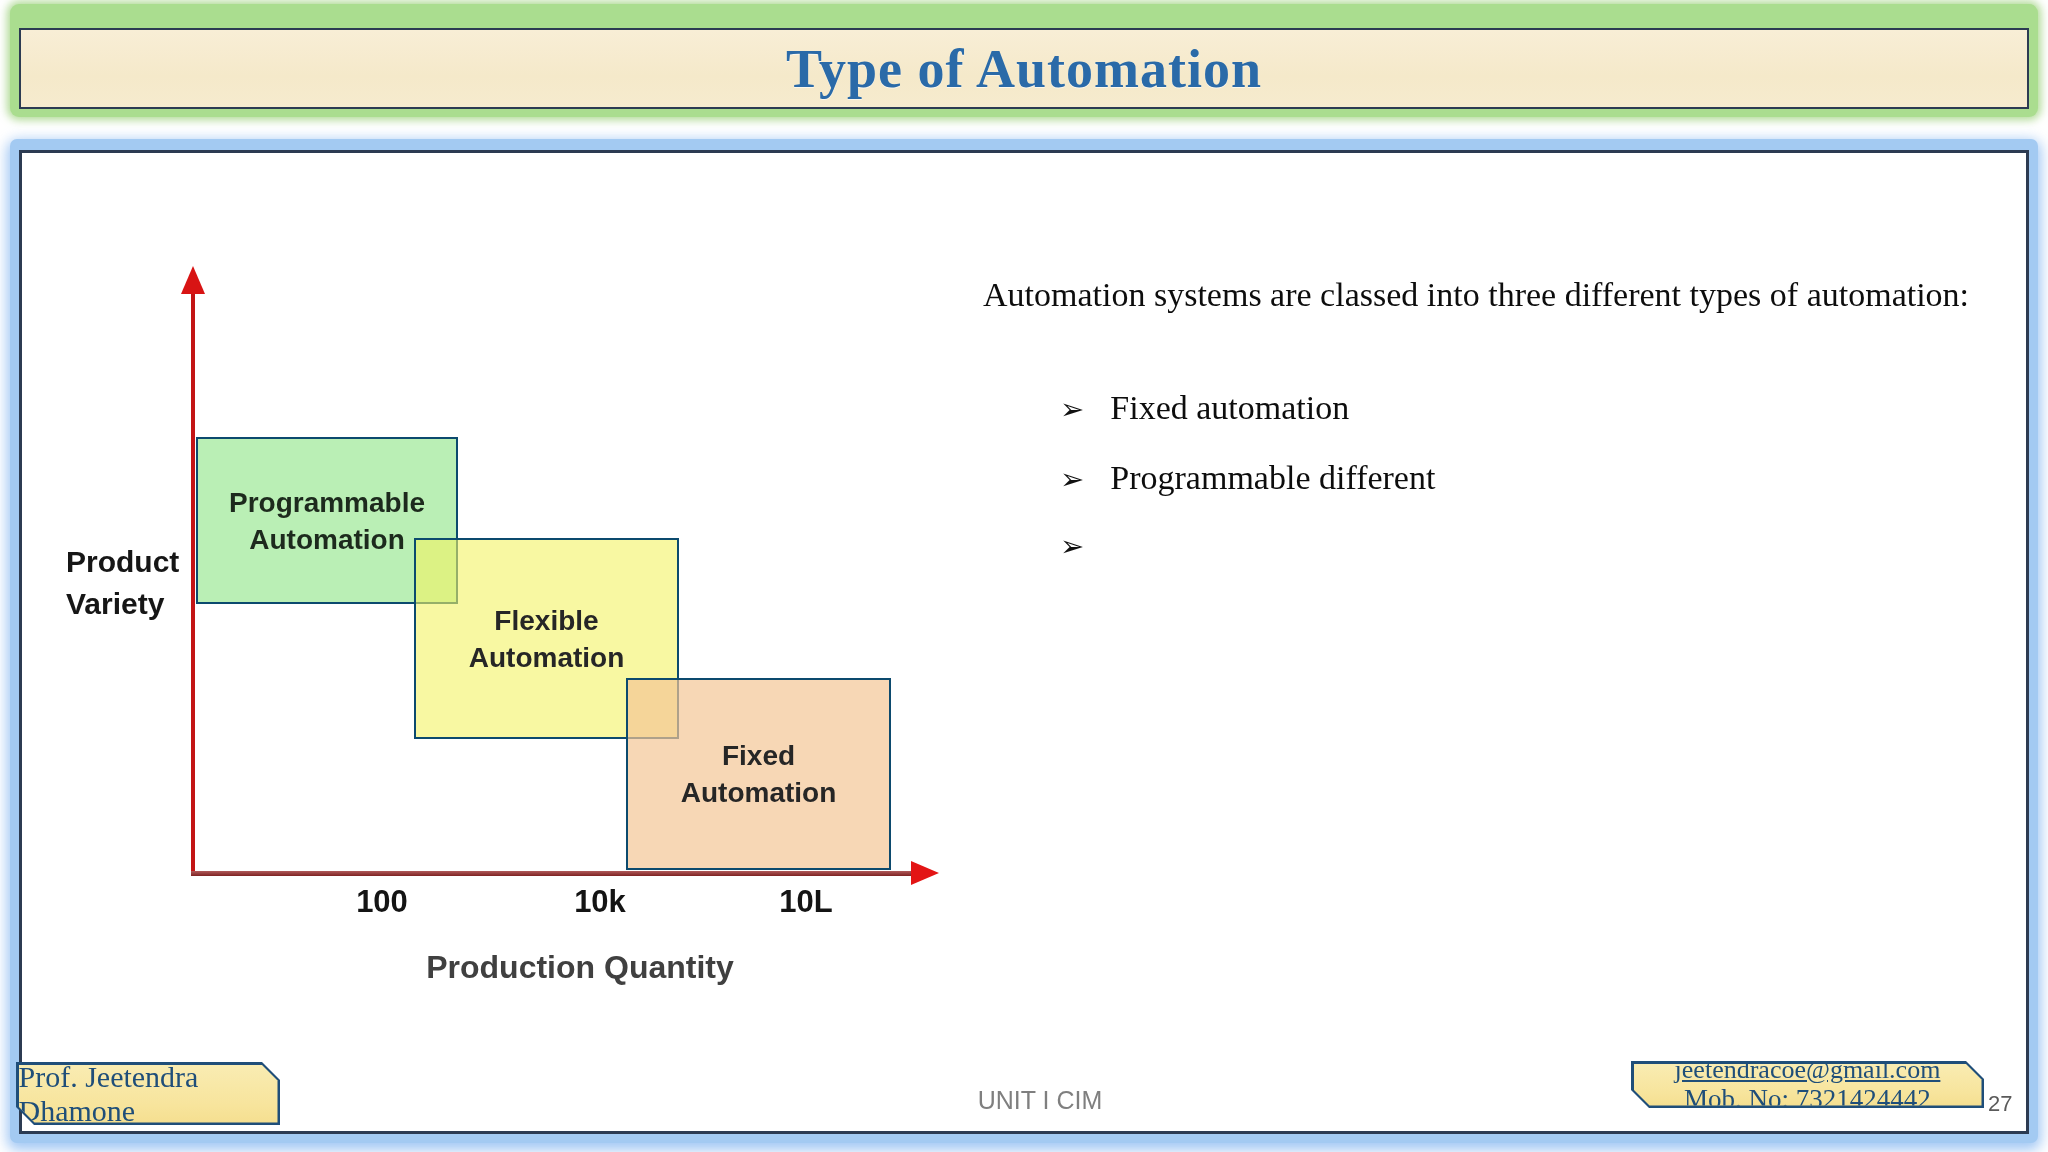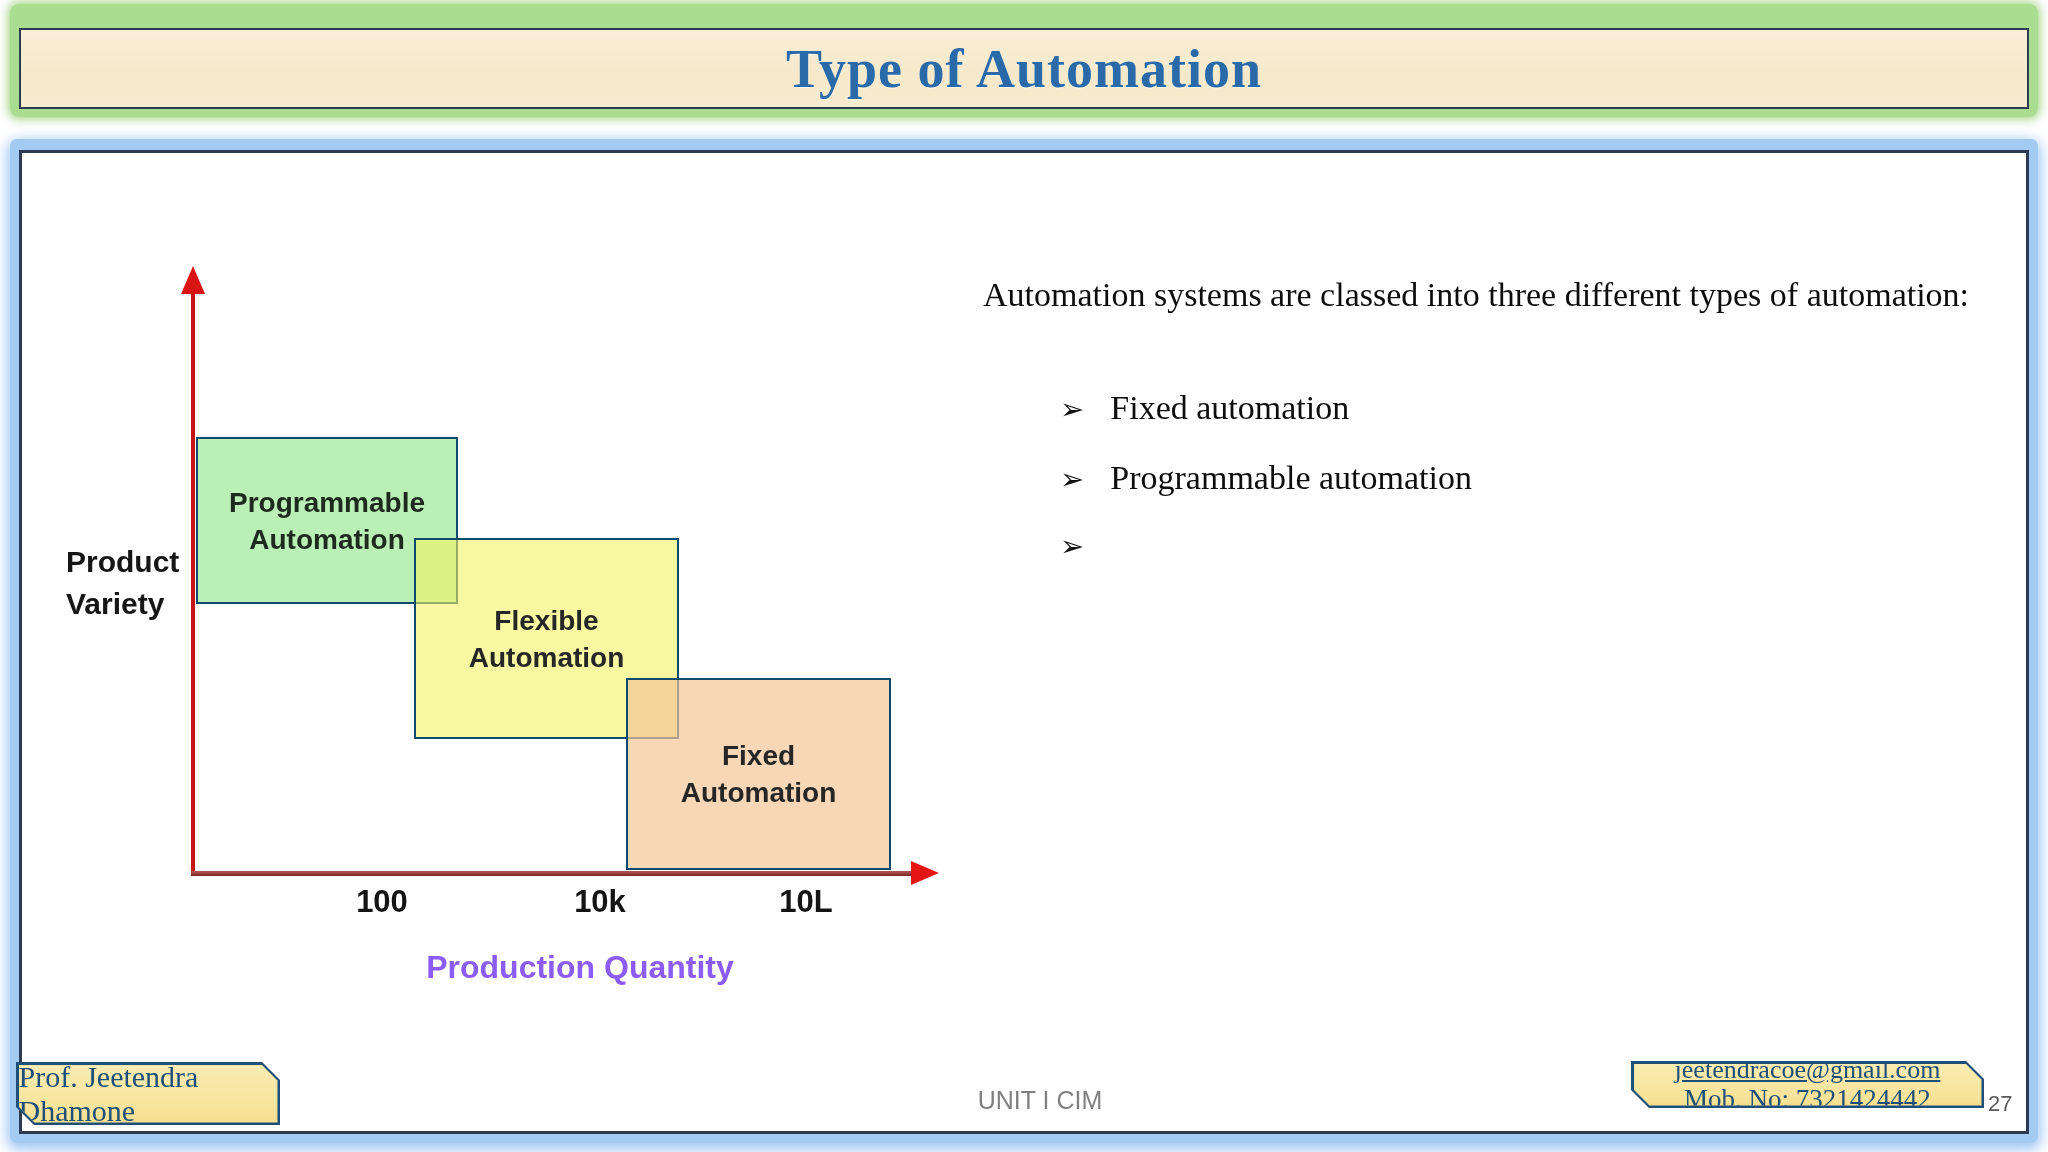--- a/index.html
+++ b/index.html
@@ -65,21 +65,21 @@
     position:absolute;left:66px;top:541px;
     font-weight:bold;font-size:30px;line-height:42px;color:#161616;
   }
   .x-tick{
     position:absolute;top:884px;width:100px;text-align:center;
     font-weight:bold;font-size:31px;color:#141414;
   }
   .tick-0{left:332px;} .tick-1{left:550px;} .tick-2{left:756px;}
   .x-axis-label{
     position:absolute;left:420px;top:949px;width:320px;text-align:center;
-    font-weight:bold;font-size:32px;color:#8b5cf6;
+    font-weight:bold;font-size:32px;color:#404040;
   }
   
   .intro{
     position:absolute;left:983px;top:271px;width:1010px;
     font-family:"Liberation Serif",serif;font-size:34px;line-height:48px;
     color:#0d0d0d;text-align:justify;
   }
   .bullets{
     position:absolute;left:1060px;top:389px;width:860px;
     font-family:"Liberation Serif",serif;font-size:34px;color:#0d0d0d;
@@ -165,21 +165,21 @@
 
 <div class="intro">Automation systems are classed into three different types of automation:</div>
 
 <div class="bullets">
   <div class="bullet-row">
     <span class="bullet-marker">➢</span>
     <span>Fixed automation</span>
   </div>
   <div class="bullet-row">
     <span class="bullet-marker">➢</span>
-    <span>Programmable automation</span>
+    <span>Programmable different</span>
   </div>
   <div class="bullet-row">
     <span class="bullet-marker">➢</span>
   </div>
 </div>
 
 <div class="badge author-badge">
   <div class="badge-in">
     <span class="author-name">Prof. Jeetendra Dhamone</span>
   </div>

